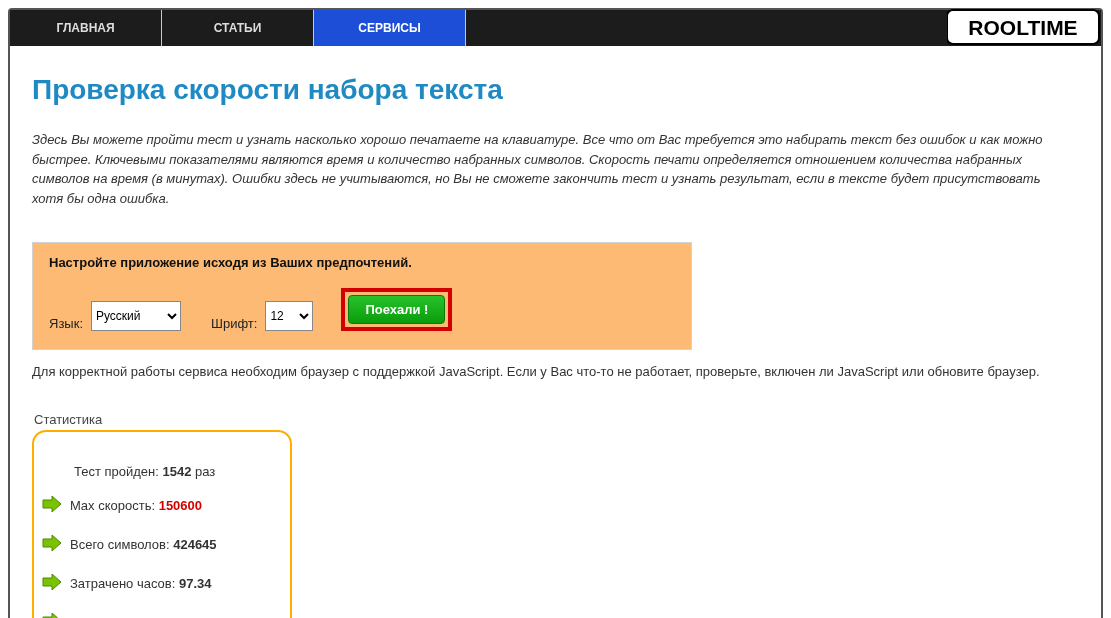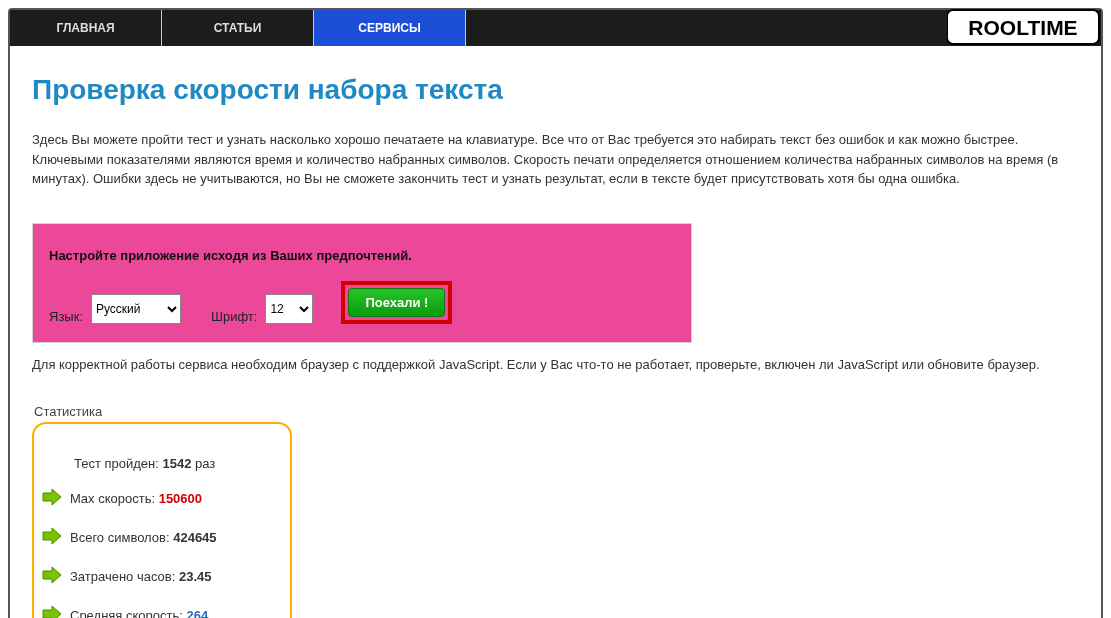--- a/index.html
+++ b/index.html
@@ -65,27 +65,28 @@
     font-size: 28px;
     font-weight: bold;
     color: #1f89c4;
     font-family: "Arial", sans-serif;
   }
   .intro {
     color: #333;
     font-size: 13px;
     line-height: 1.5;
     margin-bottom: 34px;
+    font-style: italic;
   }
 
   
   .settings {
     border: 1px solid #d2d2d2;
-    background: #ec4899;
-    padding: 24px 16px 18px;
+    background: #fdba74;
+    padding: 12px 16px 18px;
     width: 660px;
   }
   .settings-title {
     font-weight: bold;
     margin-bottom: 18px;
     font-size: 13px;
     color: #111;
   }
   .settings-row {
     display: flex;
@@ -219,21 +220,21 @@
           <div class="stat-line">
             <span><svg class="arrow-ic" viewBox="0 0 20 20">
   <polygon points="1,6 10,6 10,2 19,10 10,18 10,14 1,14" fill="#7ac300" stroke="#4f8a00" stroke-width="1"></polygon>
 </svg></span>
             <span class="stat-text"><span>Всего символов: </span><span class="val ">424645</span><span></span></span>
           </div>
           <div class="stat-line">
             <span><svg class="arrow-ic" viewBox="0 0 20 20">
   <polygon points="1,6 10,6 10,2 19,10 10,18 10,14 1,14" fill="#7ac300" stroke="#4f8a00" stroke-width="1"></polygon>
 </svg></span>
-            <span class="stat-text"><span>Затрачено часов: </span><span class="val ">23.45</span><span></span></span>
+            <span class="stat-text"><span>Затрачено часов: </span><span class="val ">97.34</span><span></span></span>
           </div>
           <div class="stat-line">
             <span><svg class="arrow-ic" viewBox="0 0 20 20">
   <polygon points="1,6 10,6 10,2 19,10 10,18 10,14 1,14" fill="#7ac300" stroke="#4f8a00" stroke-width="1"></polygon>
 </svg></span>
             <span class="stat-text"><span>Средняя скорость: </span><span class="val blue">264</span><span></span></span>
           </div>
         </div>
     </div>
 

